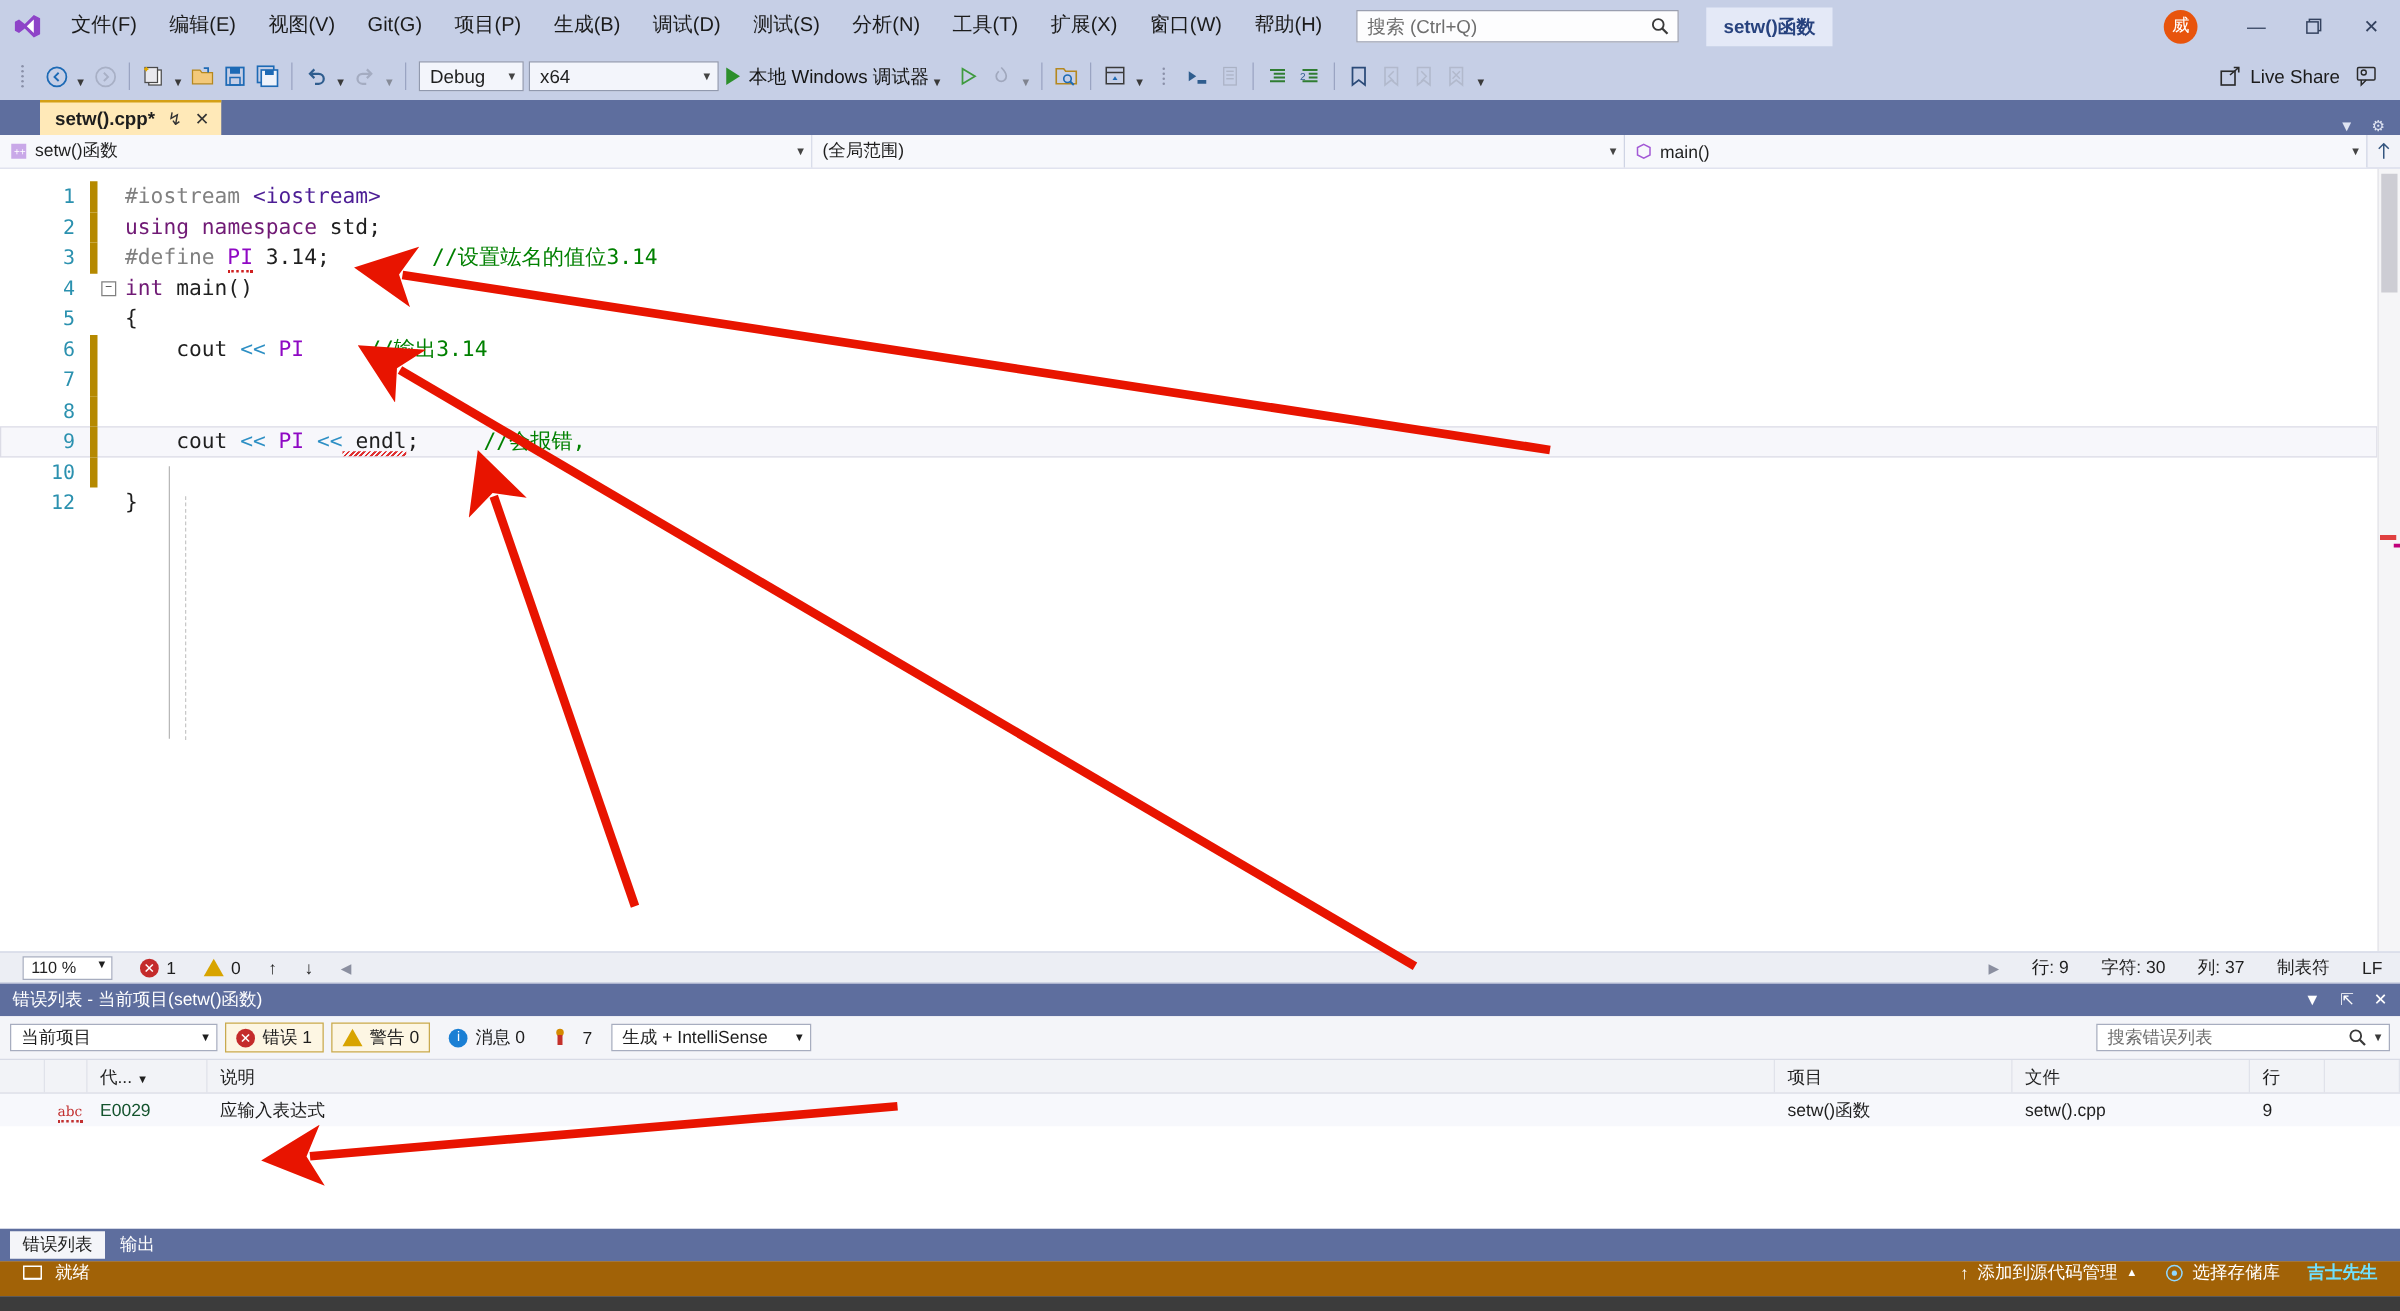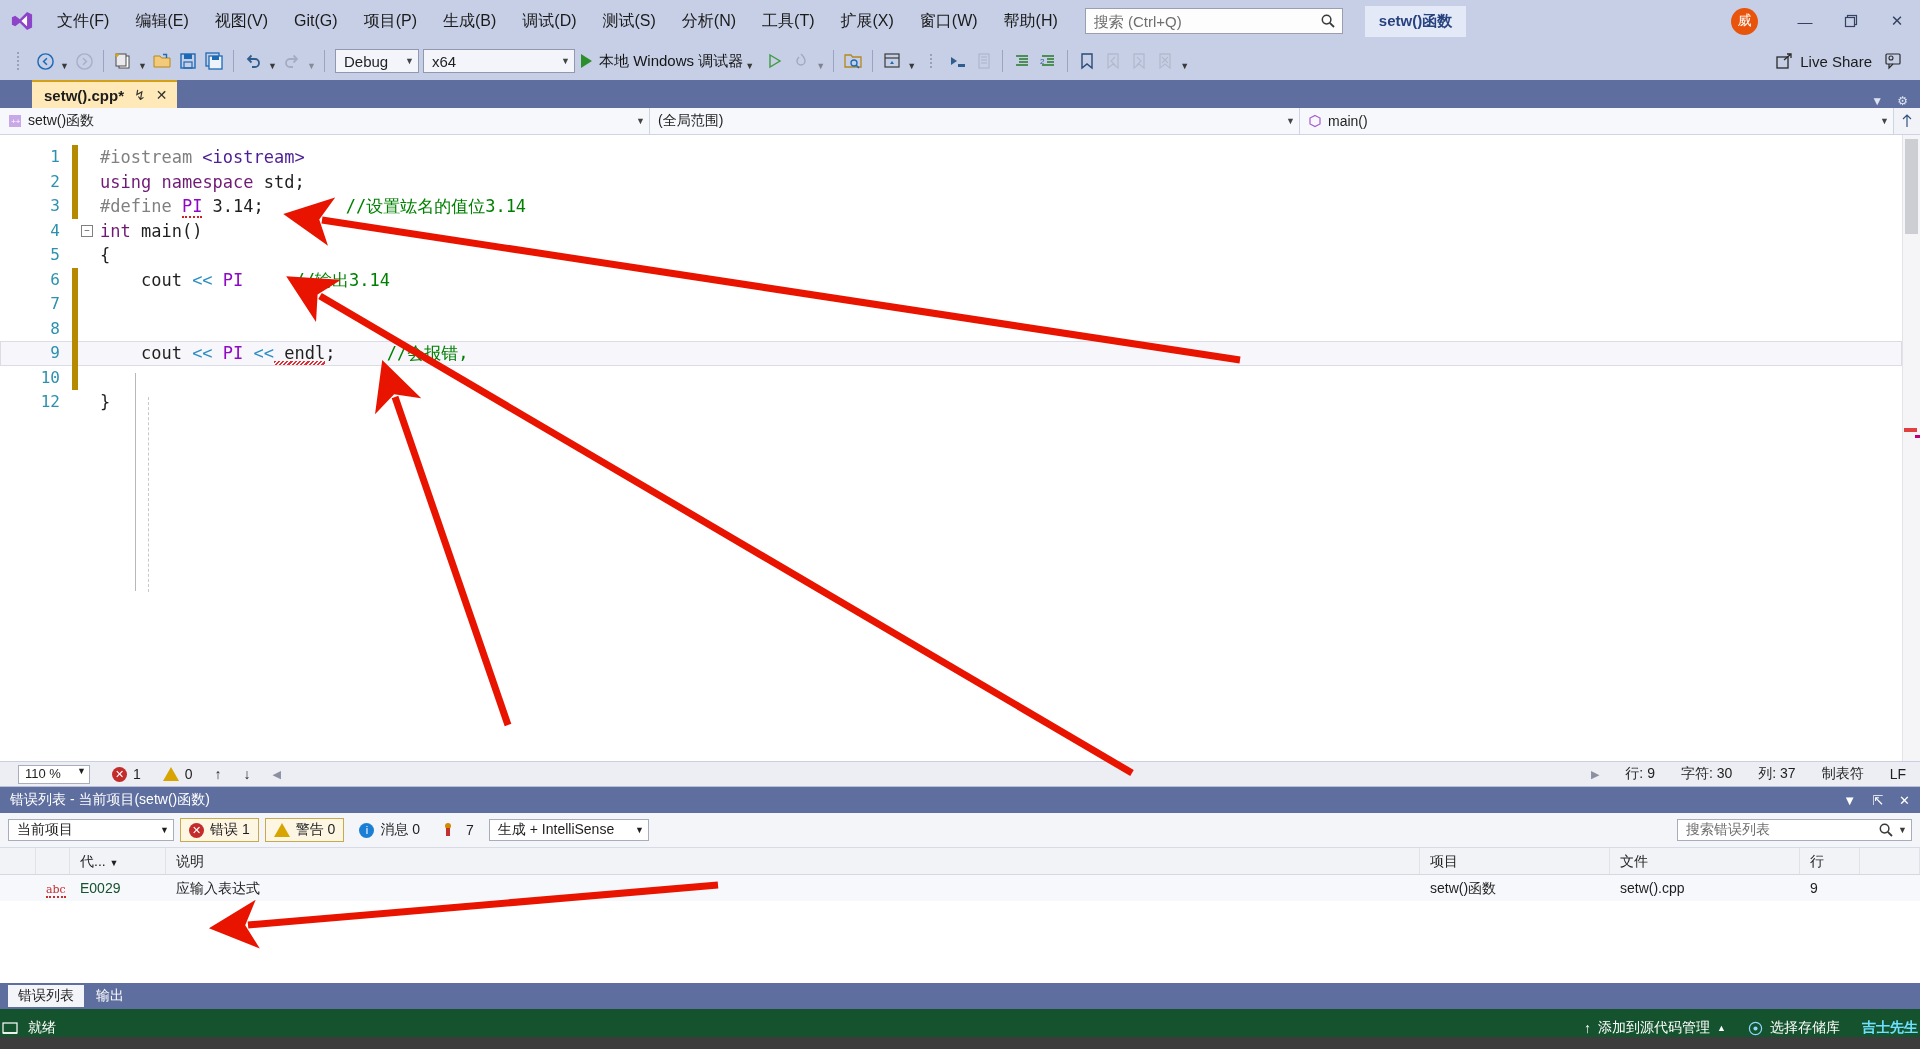--- a/index.html
+++ b/index.html
@@ -122,22 +122,22 @@
   .th{padding:0 10px;box-sizing:border-box;border-right:1px solid #e0e2ea;height:26px;line-height:26px;color:#1f1f1f;overflow:hidden;}
   .tr{height:26px;display:flex;align-items:center;font-size:14px;background:#f7f8fc;}
   .td{padding:0 10px;box-sizing:border-box;height:26px;line-height:26px;overflow:hidden;white-space:nowrap;}
   .code-link{color:#14532d;}
   .abc{color:#c23030;font-size:11px;font-family:"DejaVu Serif",serif;border-bottom:2px dotted #c23030;}
 
   
   .bottom-tabs{height:26px;background:#5e6e9e;display:flex;align-items:center;gap:2px;padding-left:8px;flex:0 0 auto;}
   .btab{height:22px;padding:0 10px;display:flex;align-items:center;font-size:14px;color:#fff;}
   .btab.active{background:#f4f5f9;color:#1f1f1f;}
-  .statusbar{height:28px;background:#14532d;color:#fff;display:flex;align-items:flex-end;font-size:14px;
-     padding:0 2px;flex:0 0 auto;}
+  .statusbar{height:28px;background:#a16207;color:#fff;display:flex;align-items:flex-start;font-size:14px;
+     padding:0 18px;flex:0 0 auto;}
   .sb-left{display:flex;align-items:center;gap:10px;}
   .sb-right{margin-left:auto;display:flex;align-items:center;gap:22px;}
   .tray{height:12px;background:#3c3c3c;display:flex;flex:0 0 auto;}
 
   
   .overlay{position:absolute;inset:0;pointer-events:none;}
 </style>
 </head>
 <body>
 

